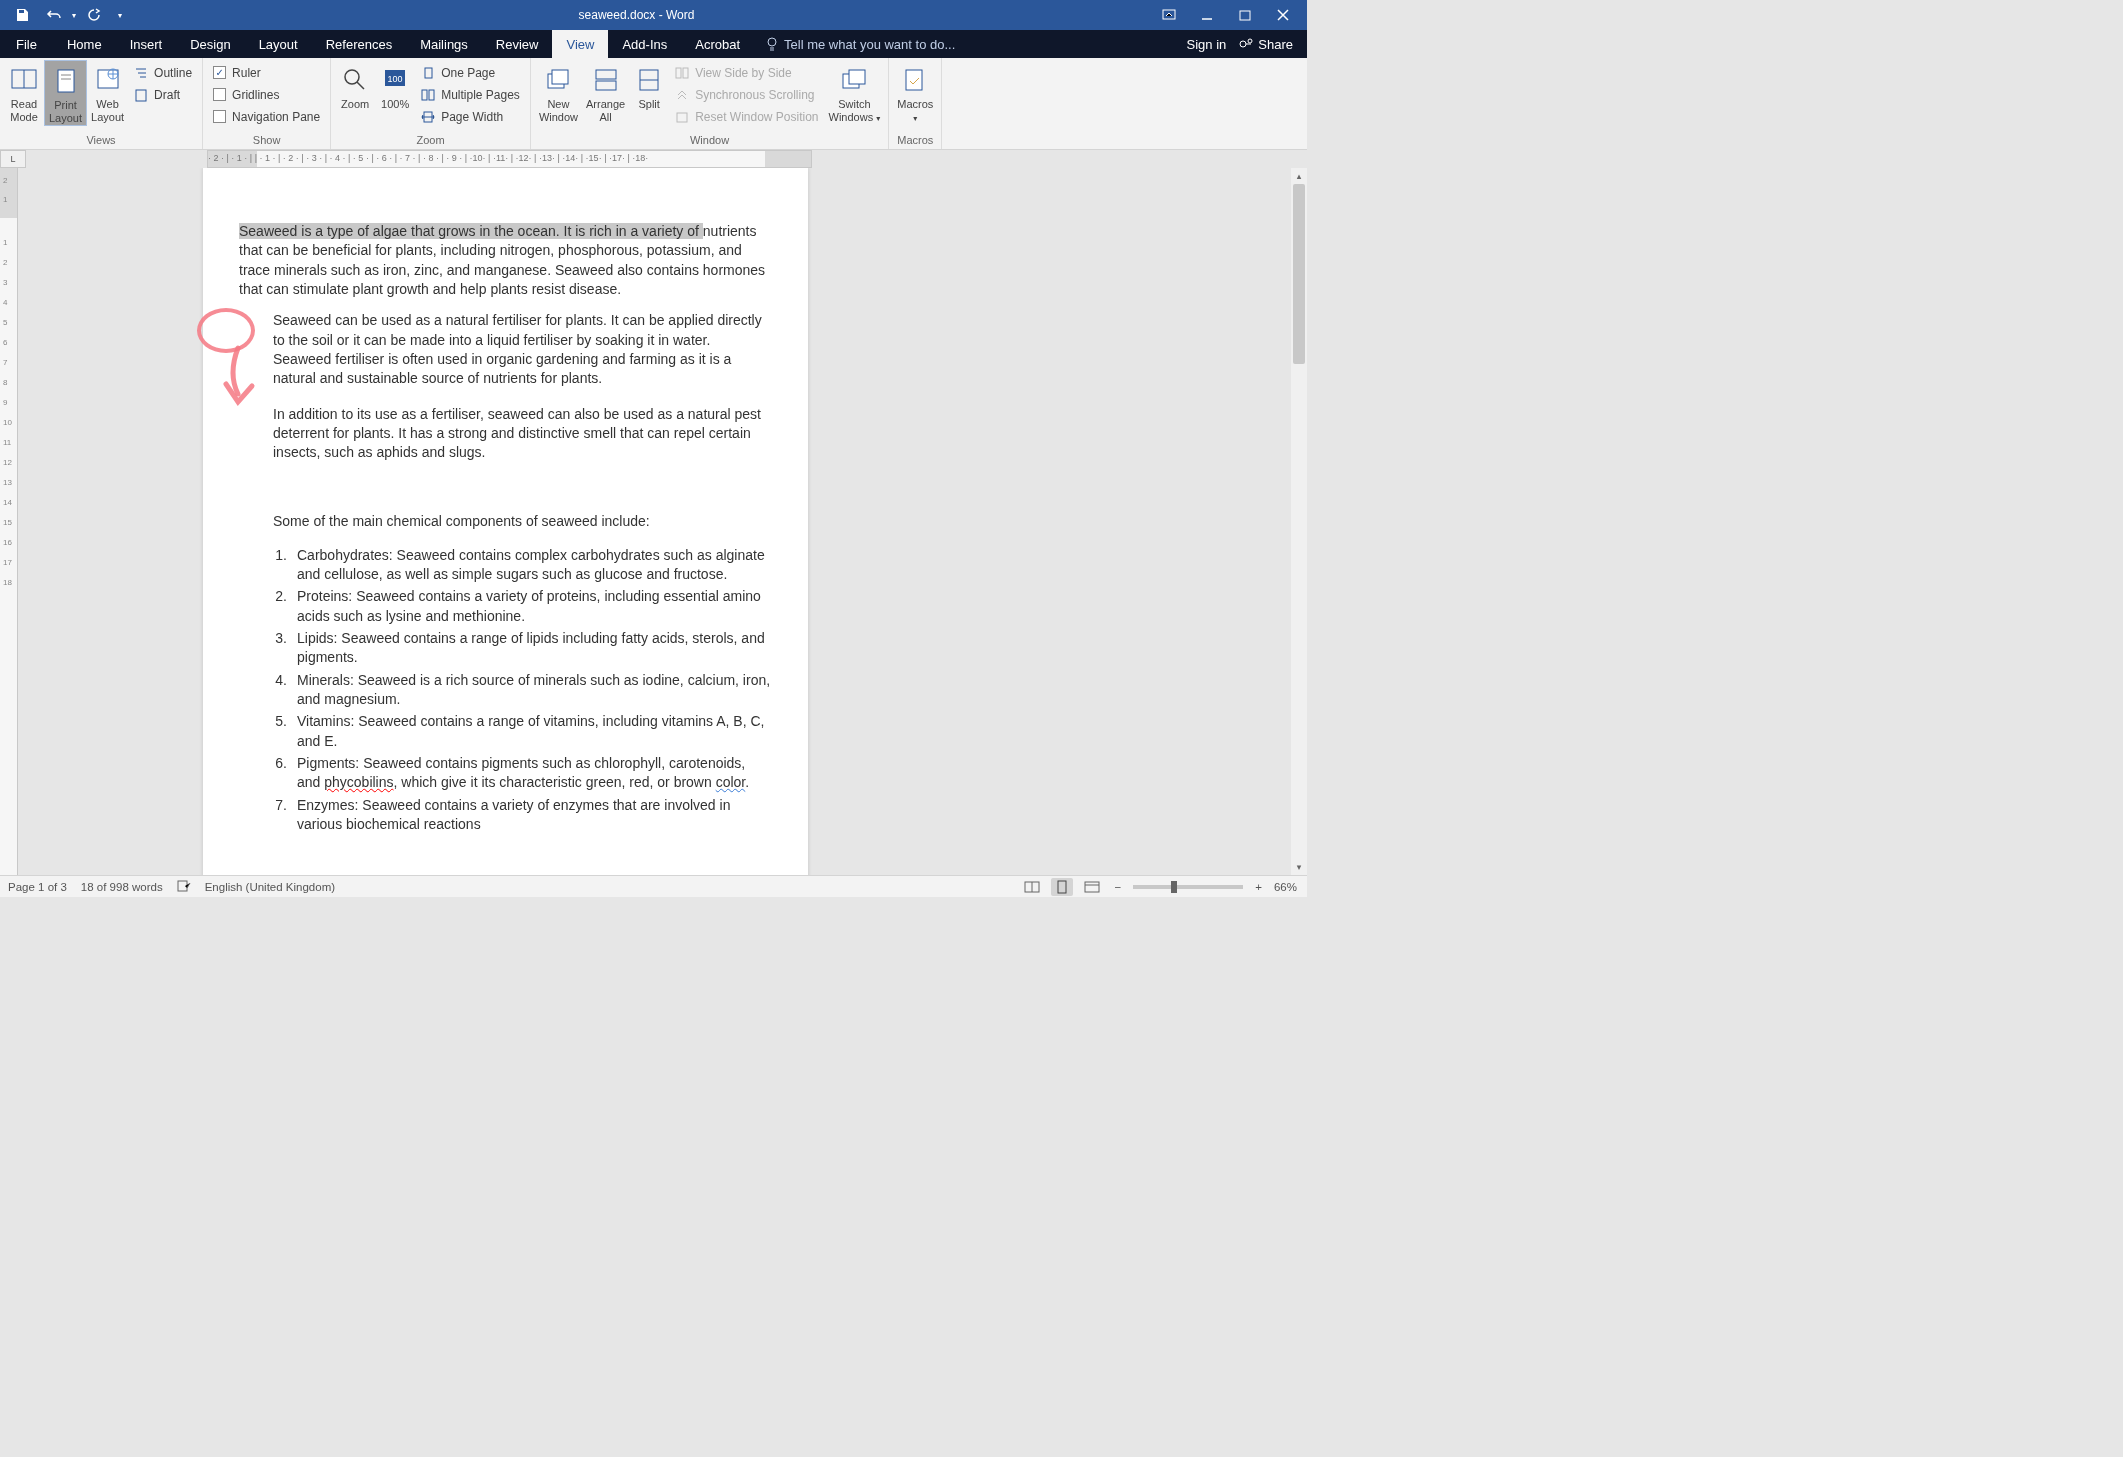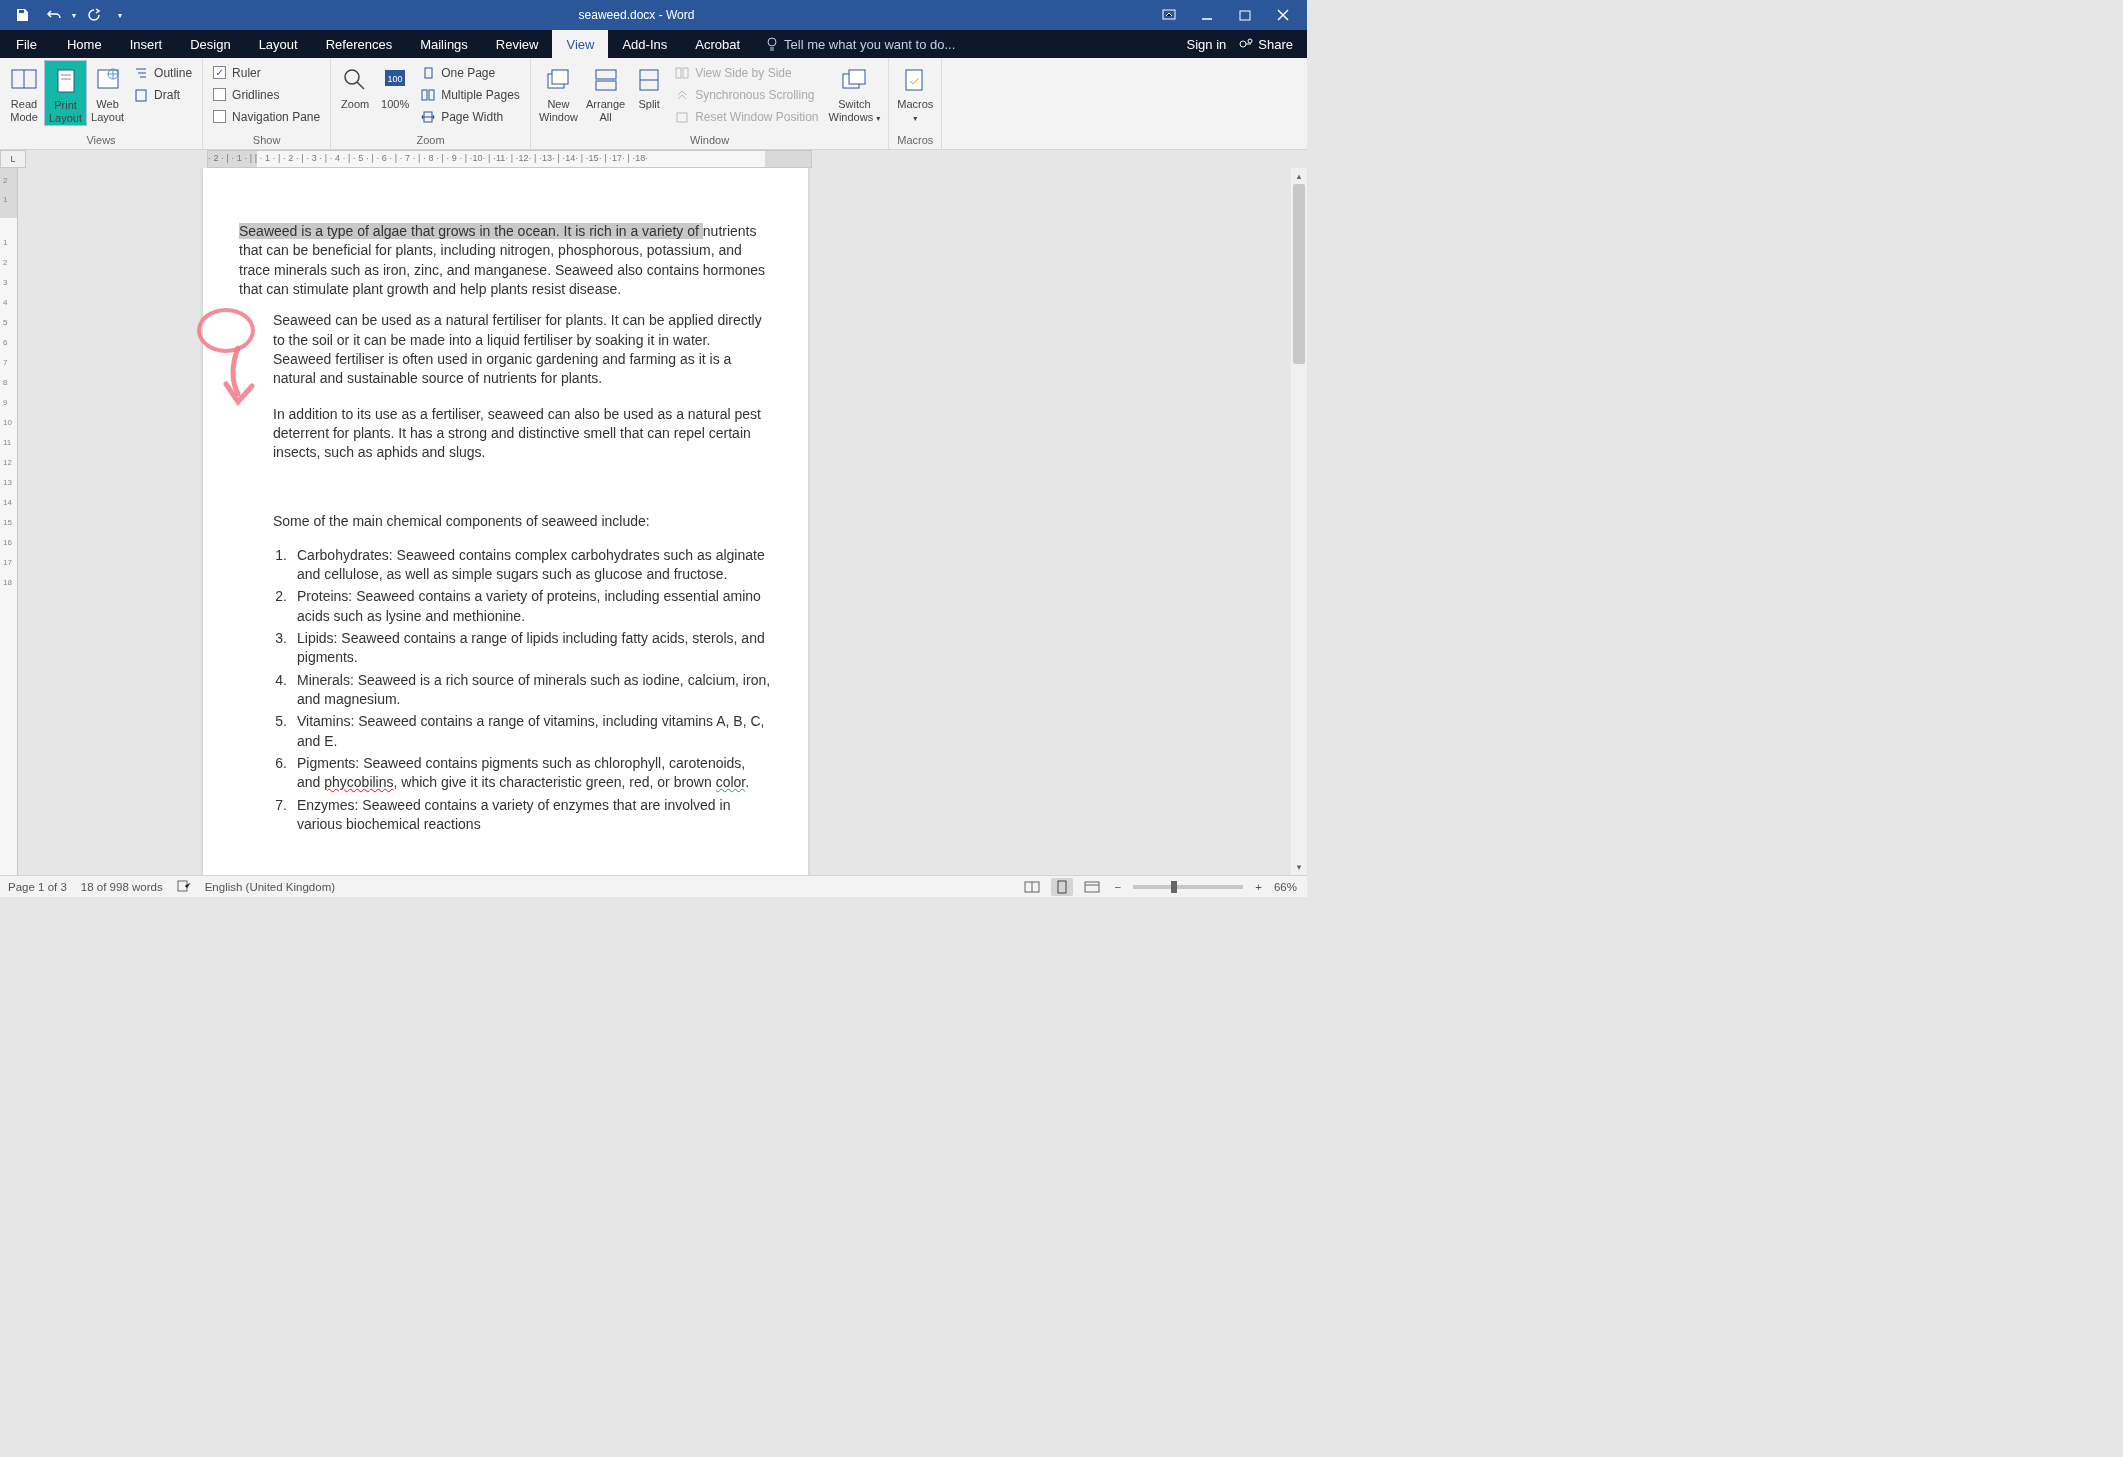--- a/index.html
+++ b/index.html
@@ -22,21 +22,21 @@
 .sign-share { display: flex; align-items: center; gap: 12px; padding-right: 14px; }
 .share-group { display: flex; align-items: center; gap: 4px; }
 
 
 .ribbon { background: #f3f3f3; height: 92px; display: flex; border-bottom: 1px solid #d4d4d4; }
 .ribbon-group { display: flex; flex-direction: column; border-right: 1px solid #dcdcdc; padding: 2px 4px 0px 4px; }
 .ribbon-group-body { flex: 1; display: flex; align-items: flex-start; }
 .ribbon-group-label { text-align: center; font-size: 11px; color: #666; padding: 2px 0 3px 0; }
 .big-btn { display: flex; flex-direction: column; align-items: center; justify-content: flex-start; padding: 4px 4px 0 4px; cursor: pointer; font-size: 11px; color: #444; min-width: 40px; text-align:center; line-height:1.2; }
 .big-btn .icon-slot { width: 32px; height: 32px; margin-bottom: 2px; display:flex; align-items:center; justify-content:center; }
-.big-btn.selected { background: #14b8a6; border:1px solid #aac1e0; }
+.big-btn.selected { background: #a3a3a3; border:1px solid #aac1e0; }
 .small-item { display: flex; align-items: flex-start; gap: 6px; font-size: 12px; color: #444; padding: 2px 6px; cursor: pointer; height: 22px; }
 .check { width: 13px; height: 13px; border: 1px solid #888; background: white; display:inline-flex; align-items:center; justify-content:center; font-size:10px; color:#2b579a; }
 .stack { display:flex; flex-direction:column; }
 
 
 .ruler-h-row { background:#e6e6e6; height:18px; display:flex; align-items:center; position:relative; }
 .ruler-corner { width:26px; height:18px; background:#f0f0f0; border:1px solid #c8c8c8; font-size:9px; color:#555; display:flex; align-items:center; justify-content:center; margin-left:0; }
 .ruler-h { position:absolute; left:207px; top:0; height:18px; width:605px; background:#f6f6f6; border:1px solid #c8c8c8; font-family:monospace; font-size:9px; color:#777; overflow:hidden; }
 .ruler-h::before { content:""; position:absolute; left:0; top:0; width:49px; height:100%; background:#d9d9d9; }
 .ruler-h .marks { position:absolute; left:0; top:2px; white-space:nowrap; letter-spacing:0; }

